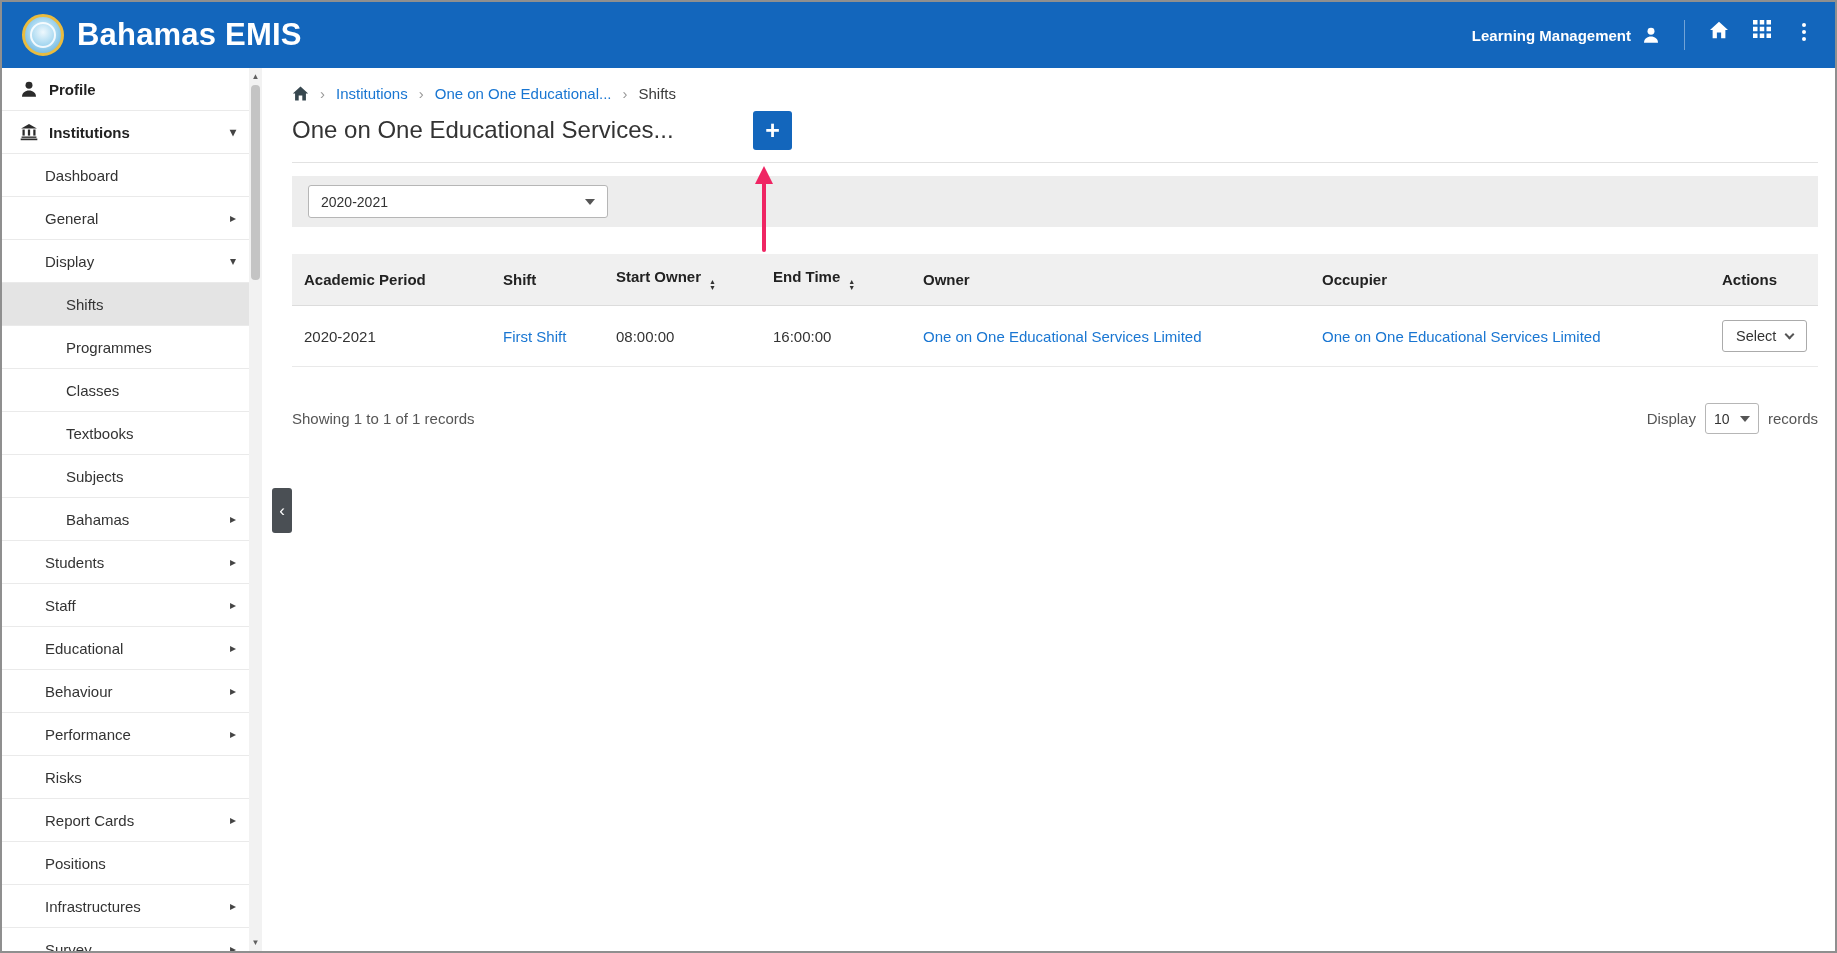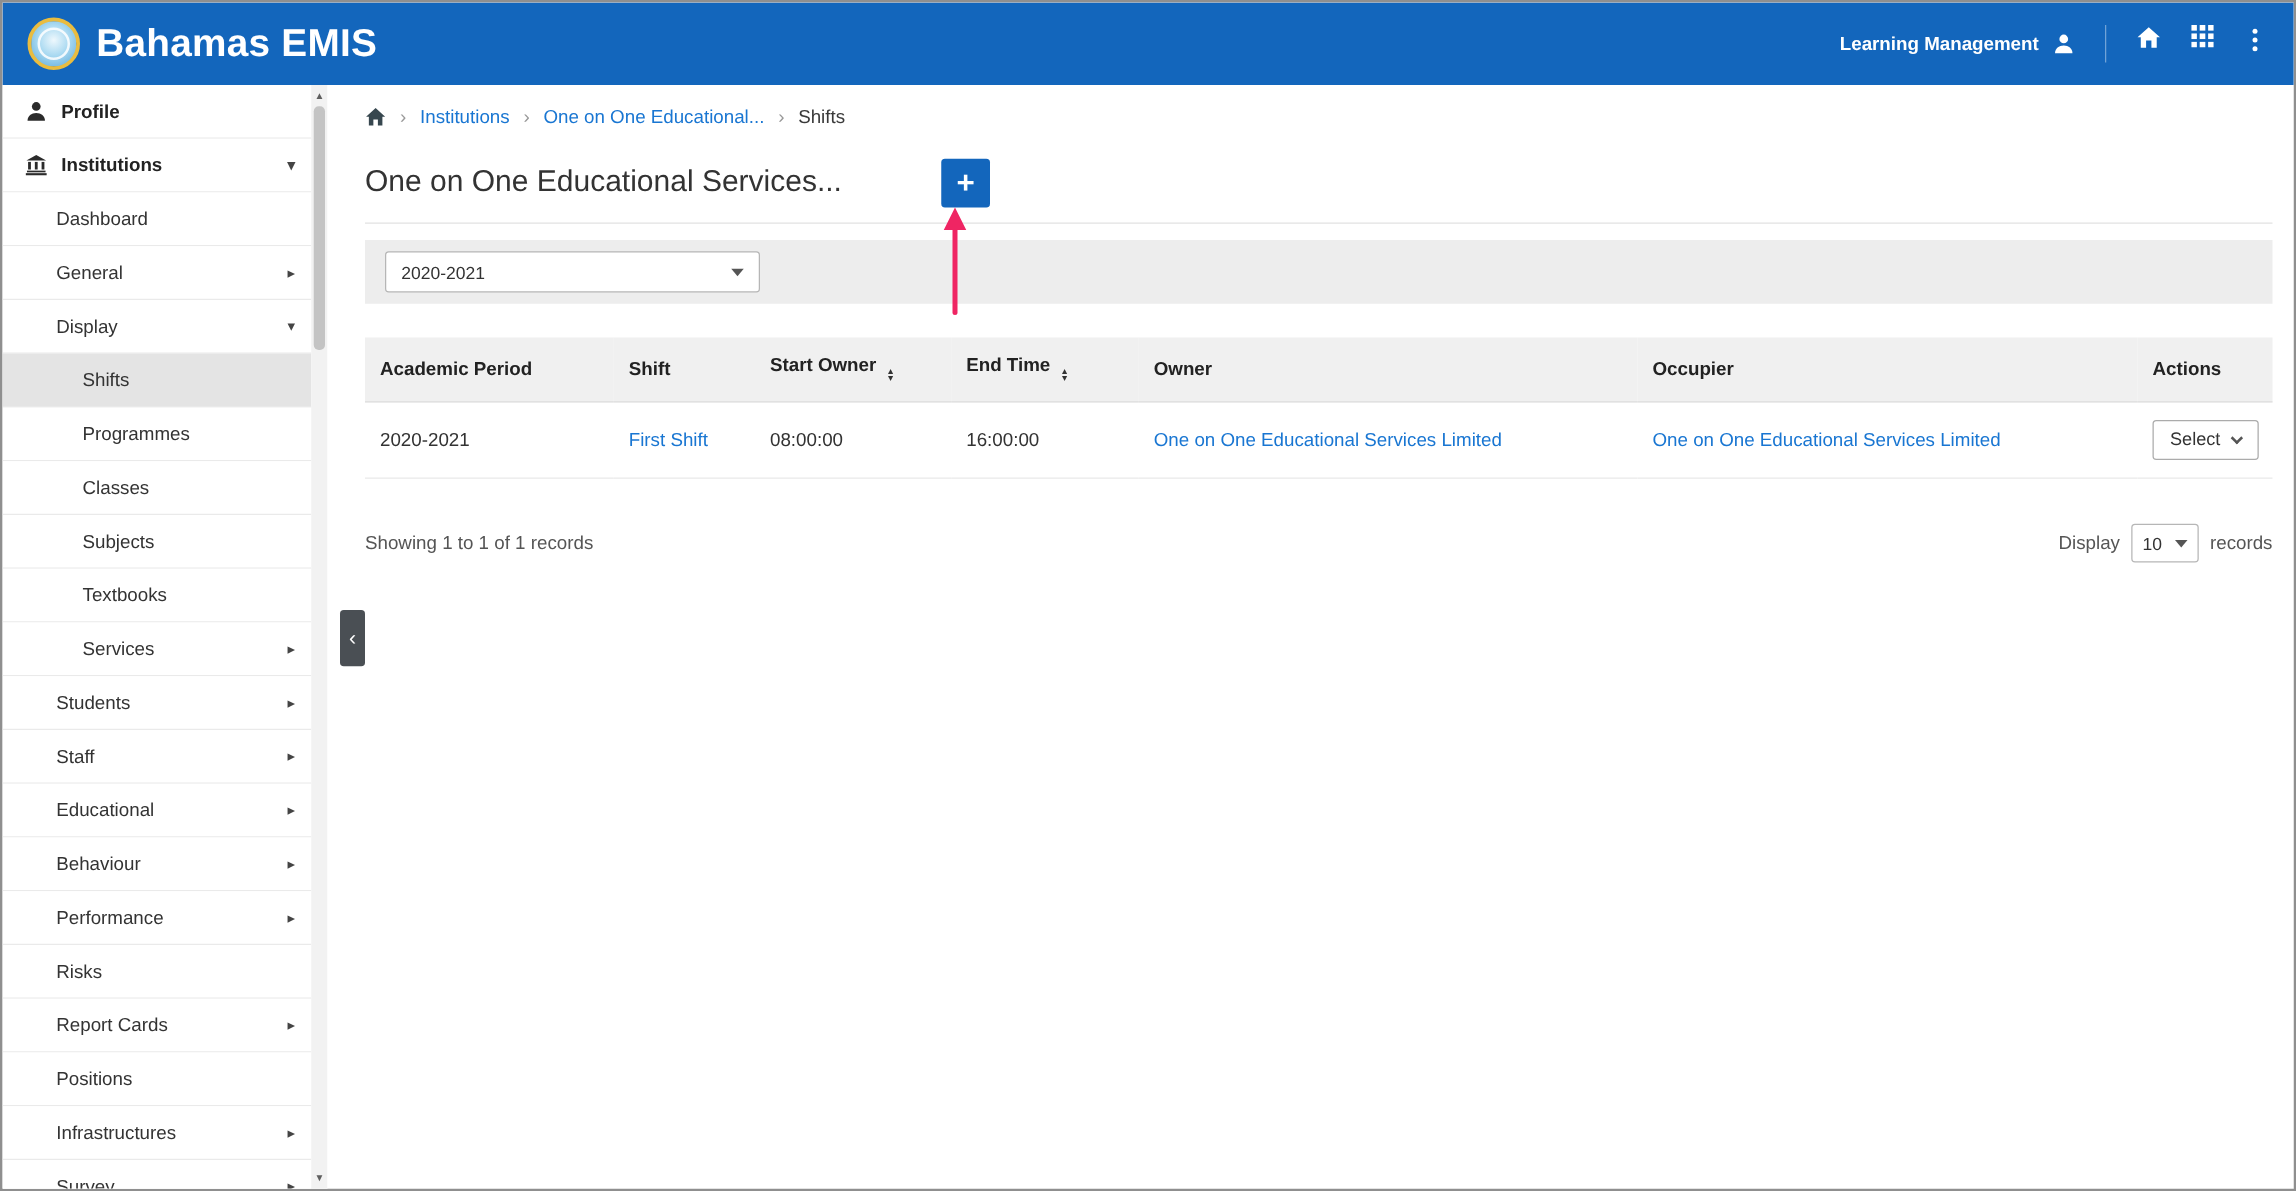--- a/index.html
+++ b/index.html
@@ -48,21 +48,21 @@
   .main { flex:1; position:relative; padding-left:30px; }
   .content { width:1526px; }
 
   .breadcrumb { margin-top:12px; height:26px; display:flex; align-items:center; gap:11px; font-size:15px; }
   .bc-home { color:#37474f; display:flex; cursor:pointer; }
   .bc-home svg { width:17px; height:17px; }
   .bc-sep { color:#999; font-size:15px; }
   .bc-link { color:#1976d2; cursor:pointer; }
   .bc-current { color:#3a3a3a; }
 
-  .title-row { margin-top:20px; display:flex; align-items:center; gap:21px; height:40px; }
+  .title-row { margin-top:4px; display:flex; align-items:center; gap:21px; height:40px; }
   .page-title { font-size:24px; font-weight:400; color:#333; width:440px; white-space:nowrap; overflow:hidden; }
   .add-btn { width:39px; height:39px; background:#1366bc; border:none; border-radius:3px; color:#fff; font-size:25px; font-weight:bold; line-height:1; display:flex; align-items:center; justify-content:center; cursor:pointer; flex:none; }
   .title-divider { margin-top:12px; border-top:1px solid #e2e2e2; width:1526px; }
 
   .filter-bar { margin-top:13px; width:1526px; height:51px; background:#ededed; display:flex; align-items:center; padding:0 16px; }
   .select-box { background:#fff; border:1px solid #b6b6b6; border-radius:3px; display:flex; align-items:center; justify-content:space-between; cursor:pointer; color:#333; }
   .filter-select { width:300px; height:33px; padding:0 12px; font-size:14px; }
   .caret-down { width:0; height:0; border-left:5px solid transparent; border-right:5px solid transparent; border-top:6px solid #555; }
 
   .shifts-table { margin-top:27px; width:1526px; border-collapse:collapse; table-layout:fixed; }
@@ -169,27 +169,27 @@
           <div class="sb-item lvl2 active">
             <span class="sb-label">Shifts</span>
           </div>
           <div class="sb-item lvl2">
             <span class="sb-label">Programmes</span>
           </div>
           <div class="sb-item lvl2">
             <span class="sb-label">Classes</span>
           </div>
           <div class="sb-item lvl2">
+            <span class="sb-label">Textbooks</span>
+          </div>
+          <div class="sb-item lvl2">
             <span class="sb-label">Subjects</span>
           </div>
           <div class="sb-item lvl2">
-            <span class="sb-label">Textbooks</span>
-          </div>
-          <div class="sb-item lvl2">
-            <span class="sb-label">Services</span>
+            <span class="sb-label">Bahamas</span>
             <span class="sb-caret">▸</span>
           </div>
           <div class="sb-item lvl1">
             <span class="sb-label">Students</span>
             <span class="sb-caret">▸</span>
           </div>
           <div class="sb-item lvl1">
             <span class="sb-label">Staff</span>
             <span class="sb-caret">▸</span>
           </div>

